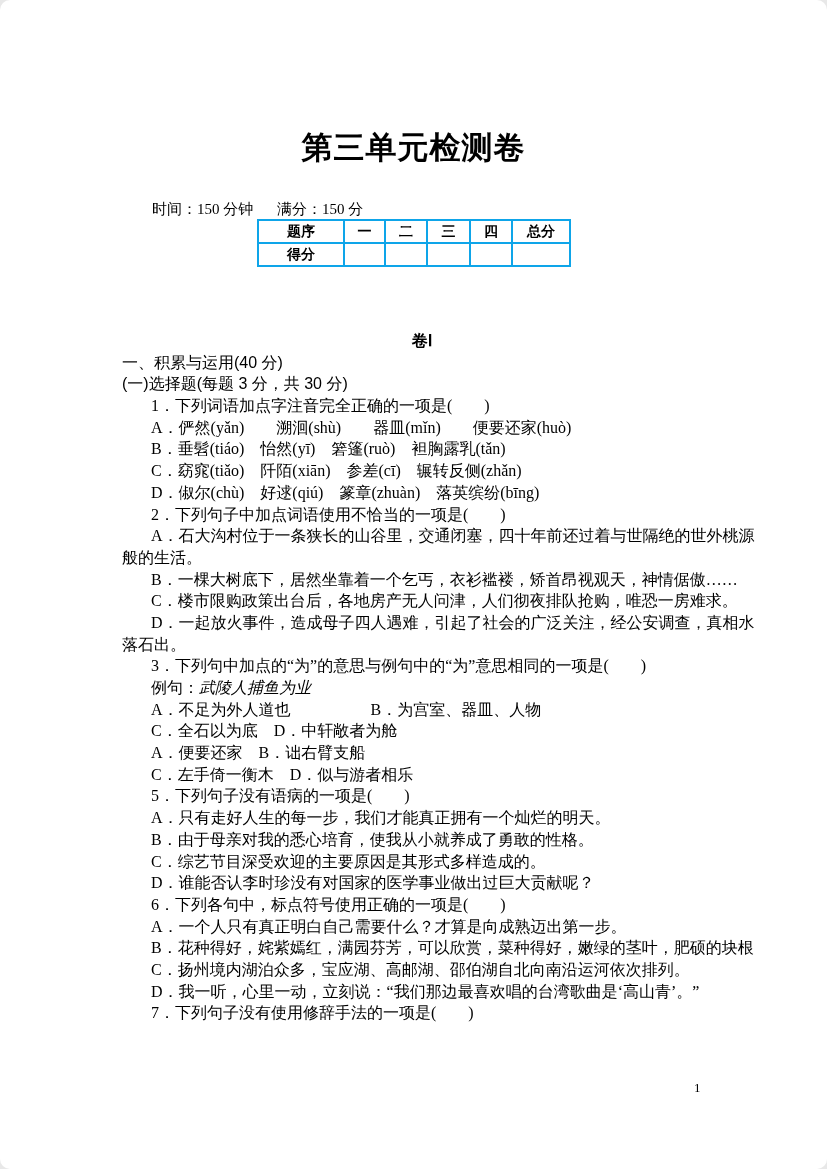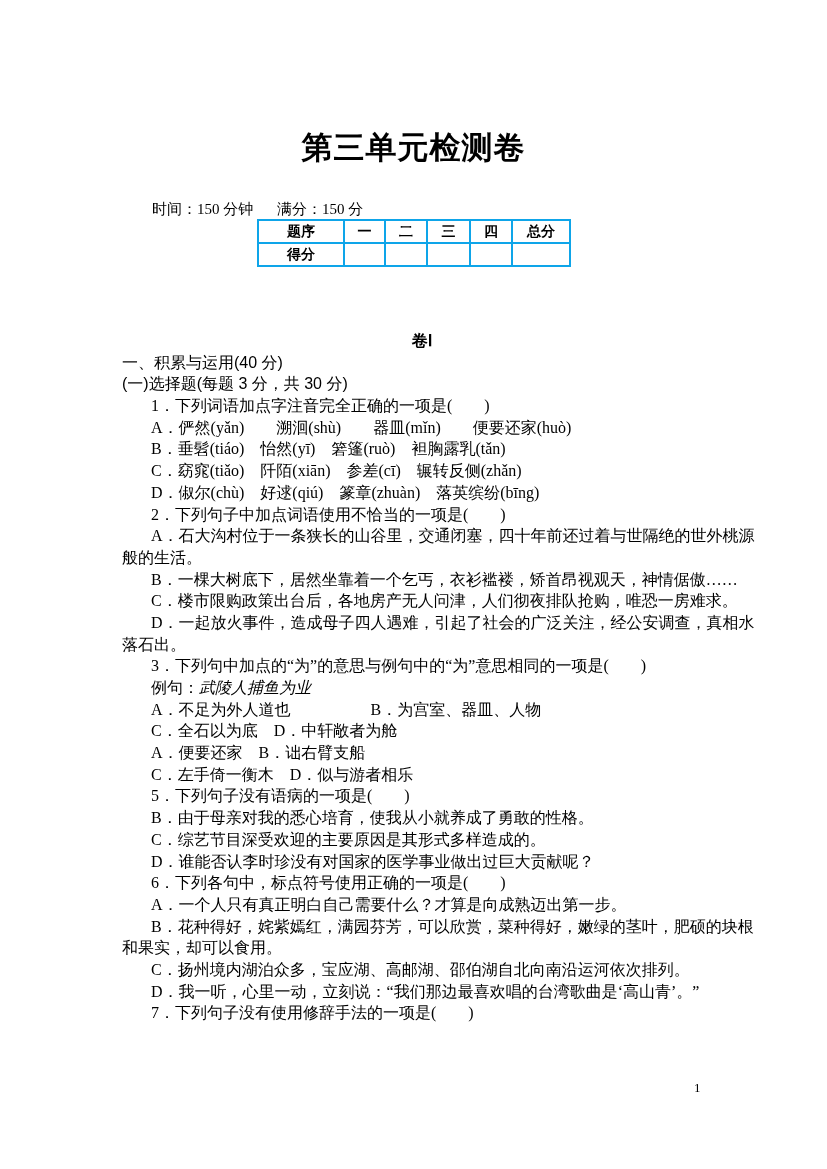--- a/index.html
+++ b/index.html
@@ -4,20 +4,21 @@
 <style>
   html,body { margin:0; padding:0; background:#e8e8e8; }
   .page {
     position:relative;
     width:827px; height:1169px;
     margin:0 auto;
     background:#ffffff;
     color:#000000;
     font-family:"Liberation Serif", serif;
     overflow:hidden;
+    border-radius:10px;
   }
   .doc-title {
     position:absolute; top:127px; left:0; width:100%;
     text-align:center;
     font-family:"Liberation Sans", sans-serif;
     font-weight:bold;
     font-size:31px;
     letter-spacing:1px;
     white-space:nowrap;
   }
@@ -122,27 +123,27 @@
       <div class="line i">C．楼市限购政策出台后，各地房产无人问津，人们彻夜排队抢购，唯恐一房难求。</div>
       <div class="line i">D．一起放火事件，造成母子四人遇难，引起了社会的广泛关注，经公安调查，真相水</div>
       <div class="line ">落石出。</div>
       <div class="line i">3．下列句中加点的“为”的意思与例句中的“为”意思相同的一项是(　　)</div>
       <div class="line i"><span>例句：</span><span class="kaiti">武陵人捕鱼为业</span></div>
       <div class="line i">A．不足为外人道也　　　　　B．为宫室、器皿、人物</div>
       <div class="line i">C．全石以为底　D．中轩敞者为舱</div>
       <div class="line i">A．便要还家　B．诎右臂支船</div>
       <div class="line i">C．左手倚一衡木　D．似与游者相乐</div>
       <div class="line i">5．下列句子没有语病的一项是(　　)</div>
+      <div class="line i">A．只有走好人生的每一步，我们才能真正拥有一个灿烂的明天。</div>
       <div class="line i">B．由于母亲对我的悉心培育，使我从小就养成了勇敢的性格。</div>
       <div class="line i">C．综艺节目深受欢迎的主要原因是其形式多样造成的。</div>
       <div class="line i">D．谁能否认李时珍没有对国家的医学事业做出过巨大贡献呢？</div>
       <div class="line i">6．下列各句中，标点符号使用正确的一项是(　　)</div>
       <div class="line i">A．一个人只有真正明白自己需要什么？才算是向成熟迈出第一步。</div>
       <div class="line i">B．花种得好，姹紫嫣红，满园芬芳，可以欣赏，菜种得好，嫩绿的茎叶，肥硕的块根</div>
-      <div class="line ">和果实，却可以食用。</div>
       <div class="line i">C．扬州境内湖泊众多，宝应湖、高邮湖、邵伯湖自北向南沿运河依次排列。</div>
       <div class="line i">D．我一听，心里一动，立刻说：“我们那边最喜欢唱的台湾歌曲是‘高山青’。”</div>
       <div class="line i">7．下列句子没有使用修辞手法的一项是(　　)</div>
     </div>
 
   <div class="page-number">1</div>
 
 </div>
 
 </body></html>

